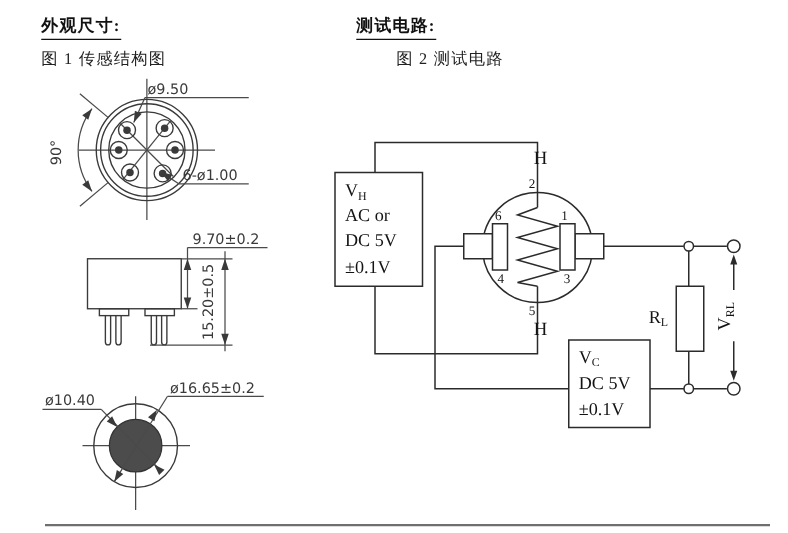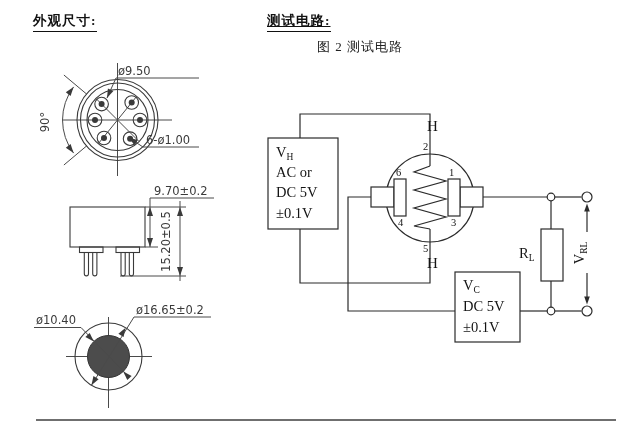--- a/index.html
+++ b/index.html
@@ -19,22 +19,23 @@
   .wire{stroke:#2b2b2b;stroke-width:1.2;fill:none;}
   .whitebox{stroke:#2b2b2b;stroke-width:1.2;fill:#ffffff;}
   .arrow{fill:#3a3a3a;stroke:none;}
 </style>
 </head>
 <body>
 
 <div class="page">
 
   <div class="fig-title" style="left:33px;top:12px;">外观尺寸:</div>
-
-  <div class="fig-title" style="left:267px;top:12px;text-decoration:underline;">测试电路:</div>
+  <div class="fig-caption" style="left:33px;top:38px;">图 1 传感结构图</div>
+
+  <div class="fig-title" style="left:285px;top:12px;">测试电路:</div>
   <div class="fig-caption" style="left:285px;top:38px;margin-left:32px;">图 2 测试电路</div>
 
   <svg width="630" height="426" viewBox="0 0 630 426">
 
     <g>
       <line class="thin" x1="63" y1="120" x2="172" y2="120"></line>
       <line class="thin" x1="117.5" y1="63" x2="117.5" y2="176"></line>
       <circle class="draw" cx="117.5" cy="120" r="40.5"></circle>
       <circle class="draw" cx="117.5" cy="120" r="37"></circle>
       <circle class="draw" cx="117.5" cy="120" r="30.5"></circle>

